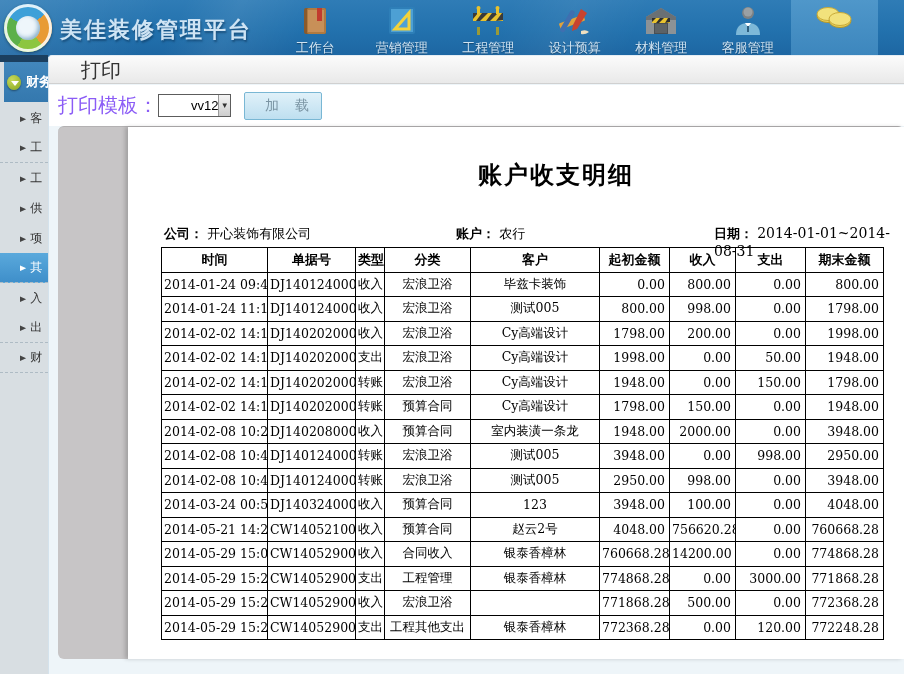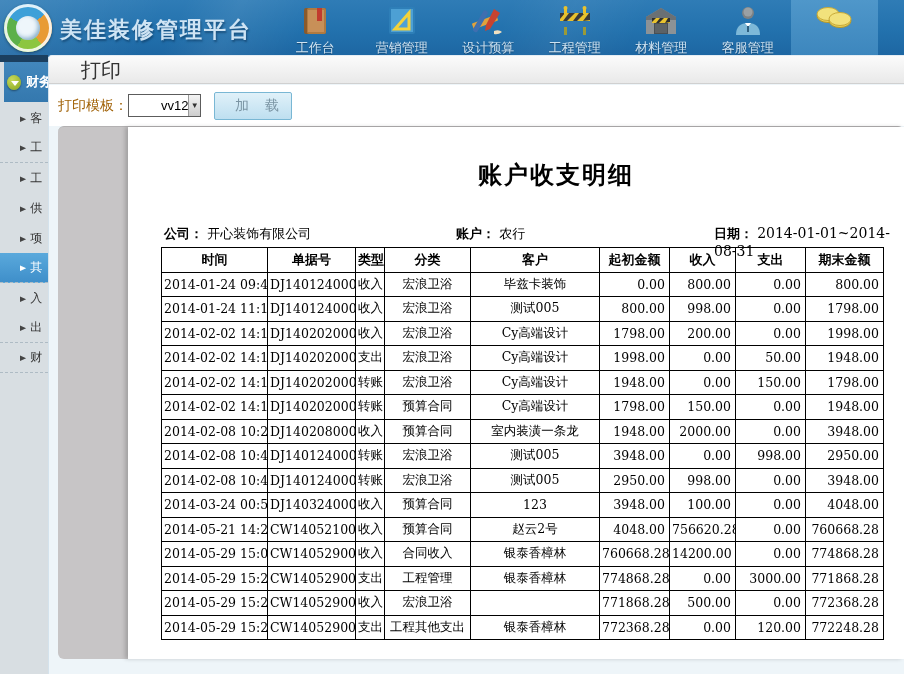--- a/index.html
+++ b/index.html
@@ -51,21 +51,21 @@
 
   
   .panel { position:absolute; left:48px; top:55px; width:856px; height:619px;
     background:#eef5f9; border-left:1px solid #d4e2ec; border-top:1px solid #e4edf4;
     border-top-left-radius:4px; overflow:hidden; }
   .panel-tabbar { position:absolute; left:0; top:0; width:100%; height:28px;
     background:linear-gradient(180deg,#fbfbfb,#e9e9e9); border-bottom:1px solid #d0d0d0; }
   .panel-tab { display:inline-block; margin-left:32px; line-height:28px; font-size:20px; color:#333; cursor:pointer; }
   .toolbar { position:absolute; left:0; top:29px; width:100%; height:41px; background:#ffffff;
     display:flex; align-items:center; padding-left:9px; }
-  .toolbar-label { font-size:14px; color:#a16207; }
+  .toolbar-label { font-size:20px; color:#8b5cf6; }
   .combo { width:73px; height:23px; border:1px solid #5c5c5c; background:#fff; display:flex;
     align-items:center; cursor:pointer;padding-left:28px; }
   .combo-value { flex:1; font-size:13px; color:#000; padding-left:4px; }
   .combo-btn { width:17px; height:21px; background:linear-gradient(180deg,#f4f4f4,#cdcdcd);
     border-left:1px solid #9a9a9a; display:flex; align-items:center; justify-content:center;
     font-size:8px; color:#333; }
   .load-btn { margin-left:13px; width:78px; height:28px; border:1px solid #79b7d4; border-radius:2px;
     background:linear-gradient(180deg,#e0f1f9,#bedff0); color:#7b95a4; font-size:14px;
     letter-spacing:6px; padding-left:14px; cursor:pointer; font-family:inherit; }
 
@@ -121,42 +121,42 @@
               <rect x="4" y="2" width="26" height="27" rx="2" fill="#2e7fb8"></rect>
               <rect x="6" y="4" width="22" height="23" fill="#4da0d4"></rect>
               <path d="M10 24 L24 8 L24 24 Z" fill="none" stroke="#f3d23a" stroke-width="3"></path>
             </svg>
           </span>
           <span class="nav-label">营销管理</span>
         </div>
         <div class="nav-item">
           <span class="nav-icon">
             <svg width="36" height="32" viewBox="0 0 36 32">
-              <rect x="2" y="14" width="26" height="6" rx="1" transform="rotate(-20 15 17)" fill="#e0a23c"></rect>
-              <rect x="8" y="4" width="5" height="24" rx="2" transform="rotate(30 10 16)" fill="#3f6fb0"></rect>
-              <path d="M24 4 l6 4 l-10 16 l-5 2 l1 -6 z" fill="#c8432f"></path>
-              <path d="M24 26 q5 -2 8 1 q-4 3 -8 2 z" fill="#f0e0c0"></path>
-            </svg>
-          </span>
-          <span class="nav-label">设计预算</span>
-        </div>
-        <div class="nav-item">
-          <span class="nav-icon">
-            <svg width="36" height="32" viewBox="0 0 36 32">
               <rect x="7" y="22" width="3" height="8" fill="#9a9a38"></rect>
               <rect x="26" y="22" width="3" height="8" fill="#9a9a38"></rect>
               <rect x="3" y="8" width="30" height="8" fill="#e8c22e"></rect>
               <path d="M3 8 l5 0 l-5 6 z M12 8 h6 l-8 8 h-4 z M22 8 h6 l-8 8 h-4 z M32 8 h1 v7 l-7 1 z" fill="#3a3a3a"></path>
               <rect x="7" y="2" width="3" height="7" fill="#e8c22e"></rect>
               <rect x="26" y="2" width="3" height="7" fill="#e8c22e"></rect>
               <circle cx="8.5" cy="3" r="2" fill="#e8c22e"></circle>
               <circle cx="27.5" cy="3" r="2" fill="#e8c22e"></circle>
             </svg>
           </span>
           <span class="nav-label">工程管理</span>
+        </div>
+        <div class="nav-item">
+          <span class="nav-icon">
+            <svg width="36" height="32" viewBox="0 0 36 32">
+              <rect x="2" y="14" width="26" height="6" rx="1" transform="rotate(-20 15 17)" fill="#e0a23c"></rect>
+              <rect x="8" y="4" width="5" height="24" rx="2" transform="rotate(30 10 16)" fill="#3f6fb0"></rect>
+              <path d="M24 4 l6 4 l-10 16 l-5 2 l1 -6 z" fill="#c8432f"></path>
+              <path d="M24 26 q5 -2 8 1 q-4 3 -8 2 z" fill="#f0e0c0"></path>
+            </svg>
+          </span>
+          <span class="nav-label">设计预算</span>
         </div>
         <div class="nav-item">
           <span class="nav-icon">
             <svg width="36" height="32" viewBox="0 0 36 32">
               <path d="M3 12 L18 3 L33 12 L33 29 L3 29 Z" fill="#8c9296"></path>
               <path d="M3 12 L18 3 L33 12 L33 15 L3 15 Z" fill="#6a7074"></path>
               <rect x="9" y="13" width="18" height="5" fill="#e8c22e"></rect>
               <path d="M9 13 h4 l-4 4 z M17 13 h4 l-5 5 h-3 z M25 13 h2 v4 l-5 1 z" fill="#2e2e2e"></path>
               <rect x="11" y="18" width="14" height="11" fill="#4a4f53"></rect>
               <rect x="12" y="19" width="12" height="9" fill="#5c6266"></rect>

